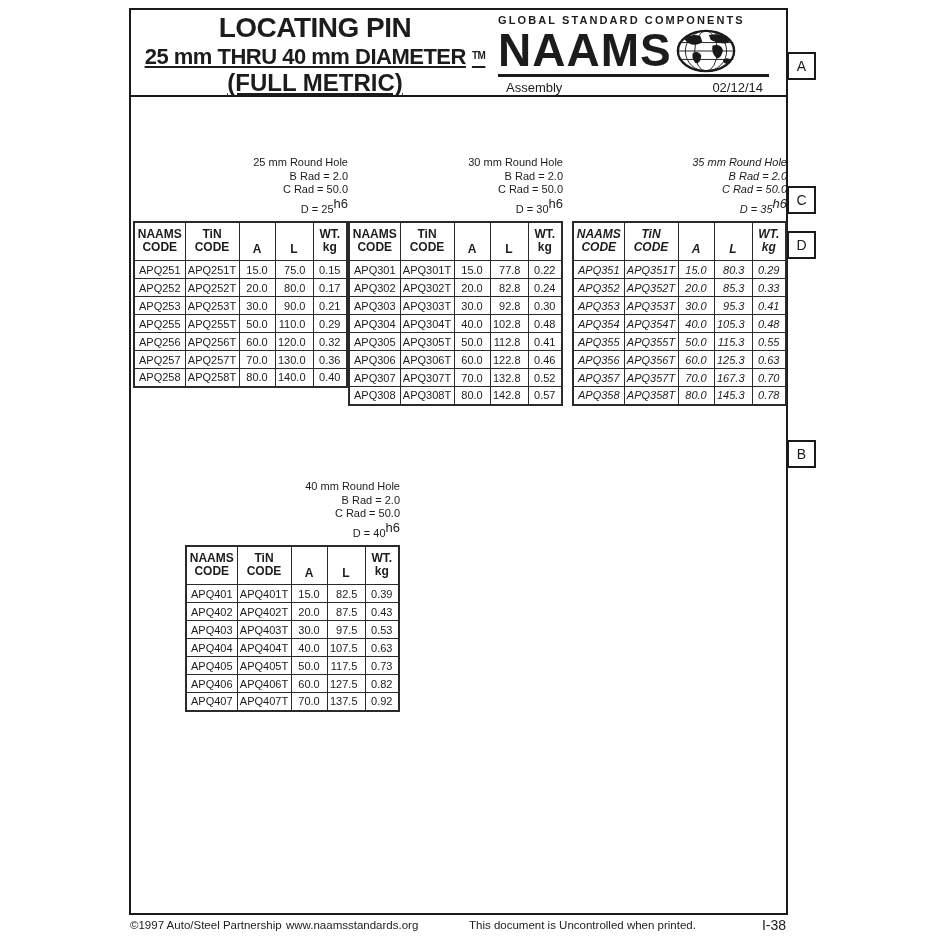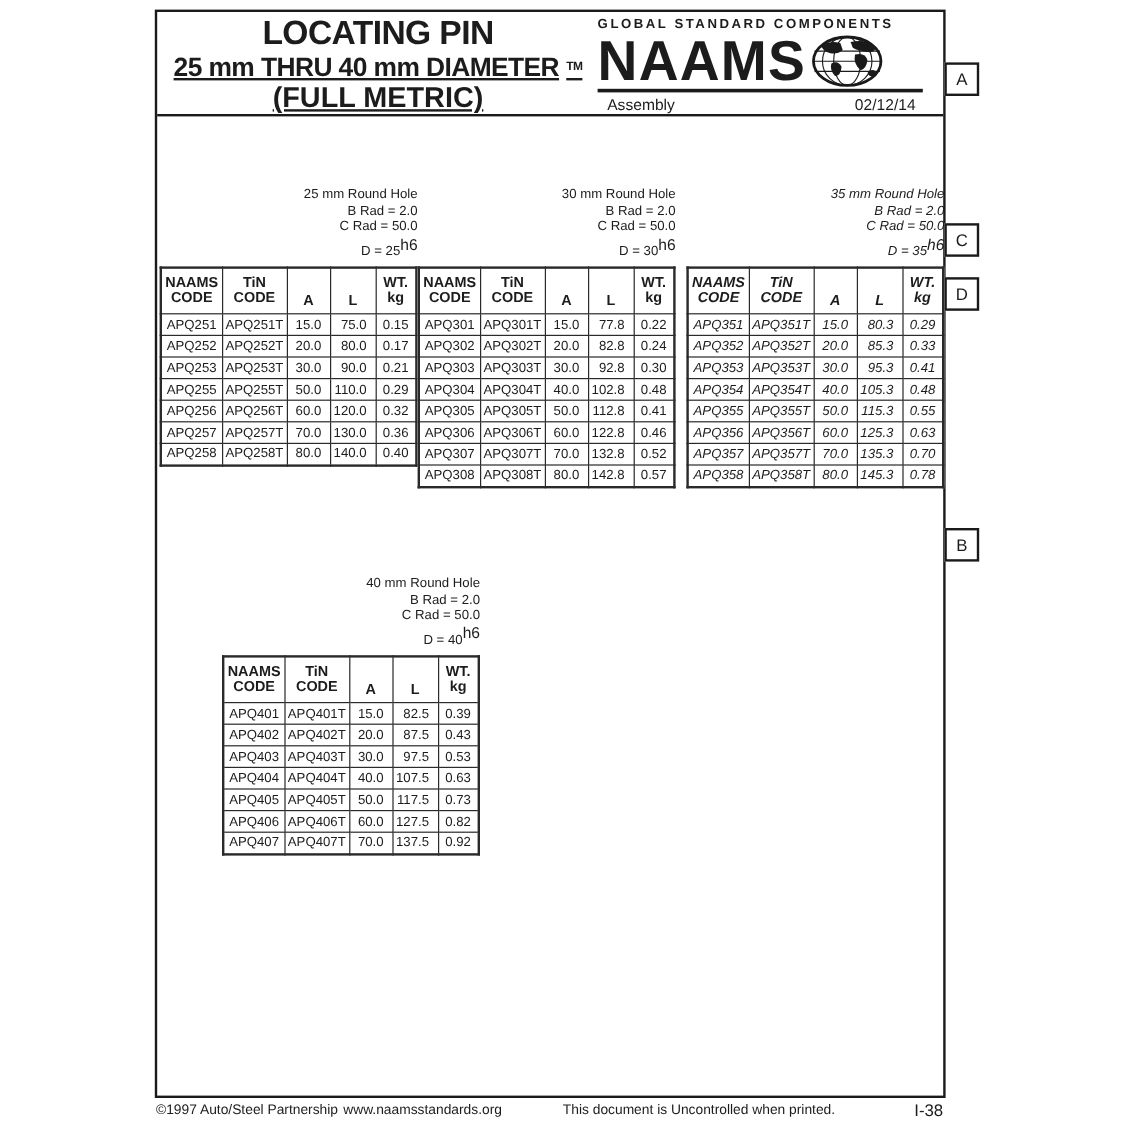--- a/index.html
+++ b/index.html
@@ -323,21 +323,21 @@
             <td class="c0">APQ356</td>
             <td class="c1">APQ356T</td>
             <td class="c2">60.0</td>
             <td class="c3">125.3</td>
             <td class="c4">0.63</td>
           </tr>
           <tr>
             <td class="c0">APQ357</td>
             <td class="c1">APQ357T</td>
             <td class="c2">70.0</td>
-            <td class="c3">135.3</td>
+            <td class="c3">167.3</td>
             <td class="c4">0.70</td>
           </tr>
           <tr>
             <td class="c0">APQ358</td>
             <td class="c1">APQ358T</td>
             <td class="c2">80.0</td>
             <td class="c3">145.3</td>
             <td class="c4">0.78</td>
           </tr>
         </tbody>

